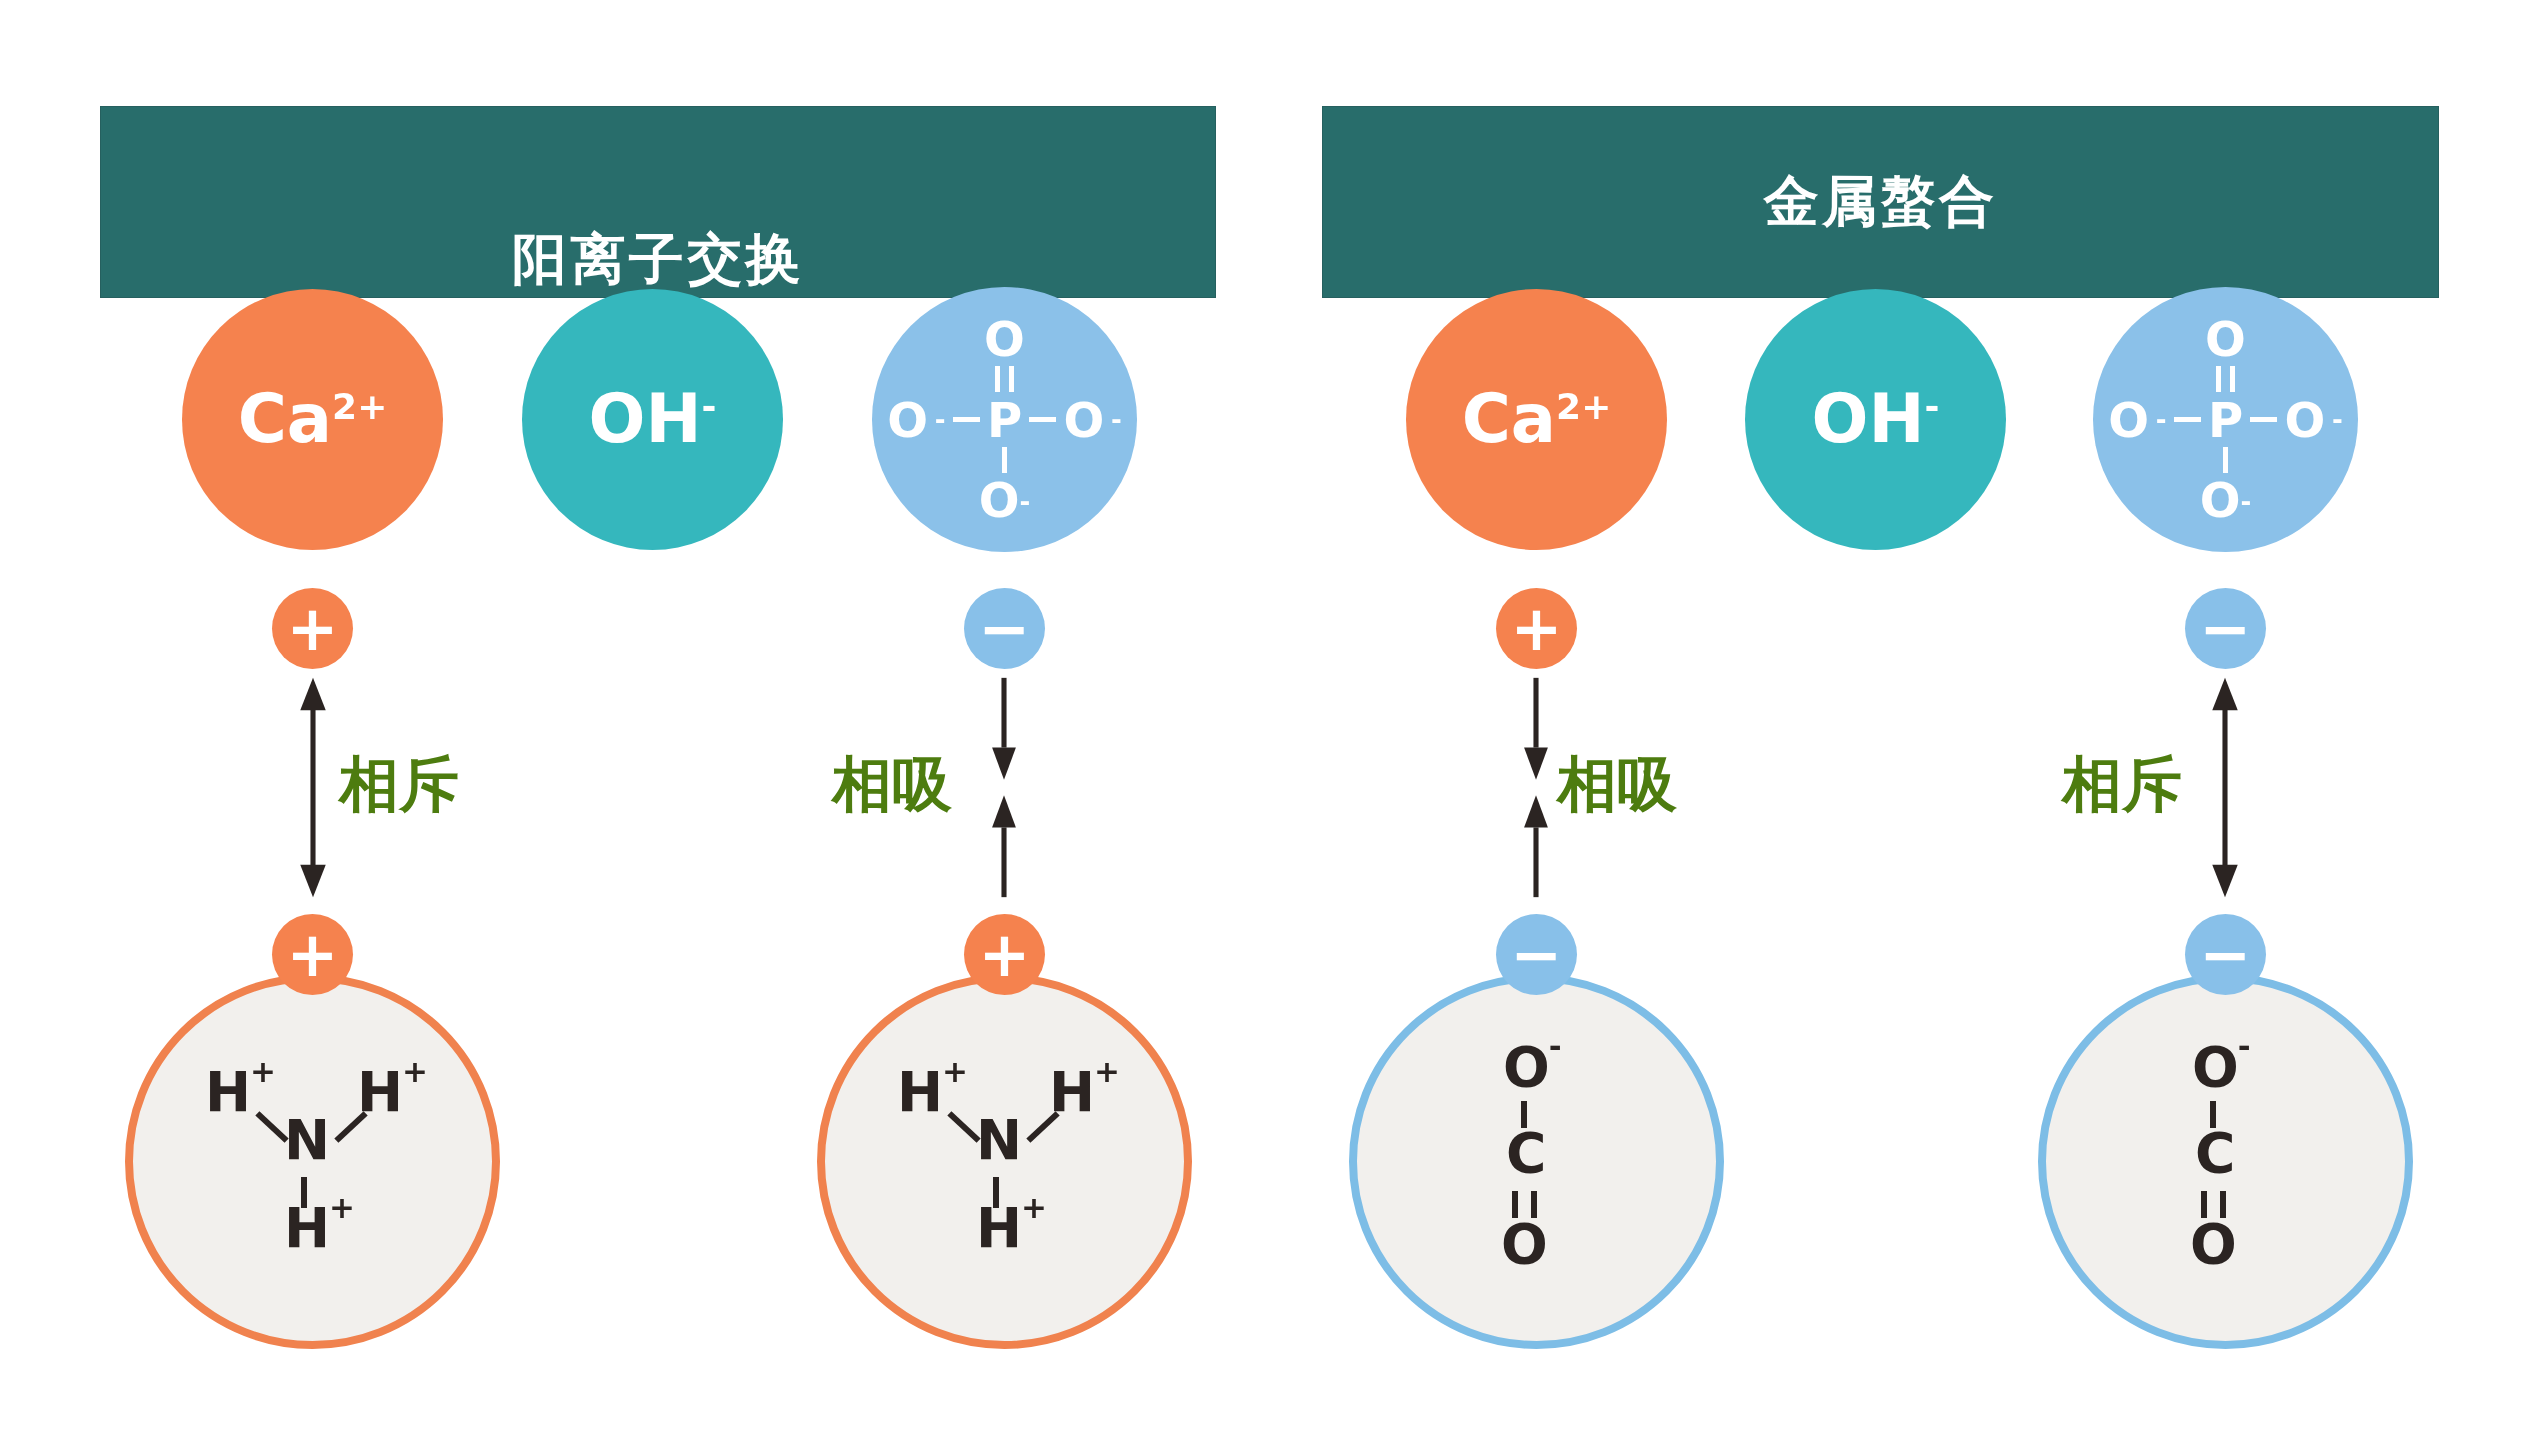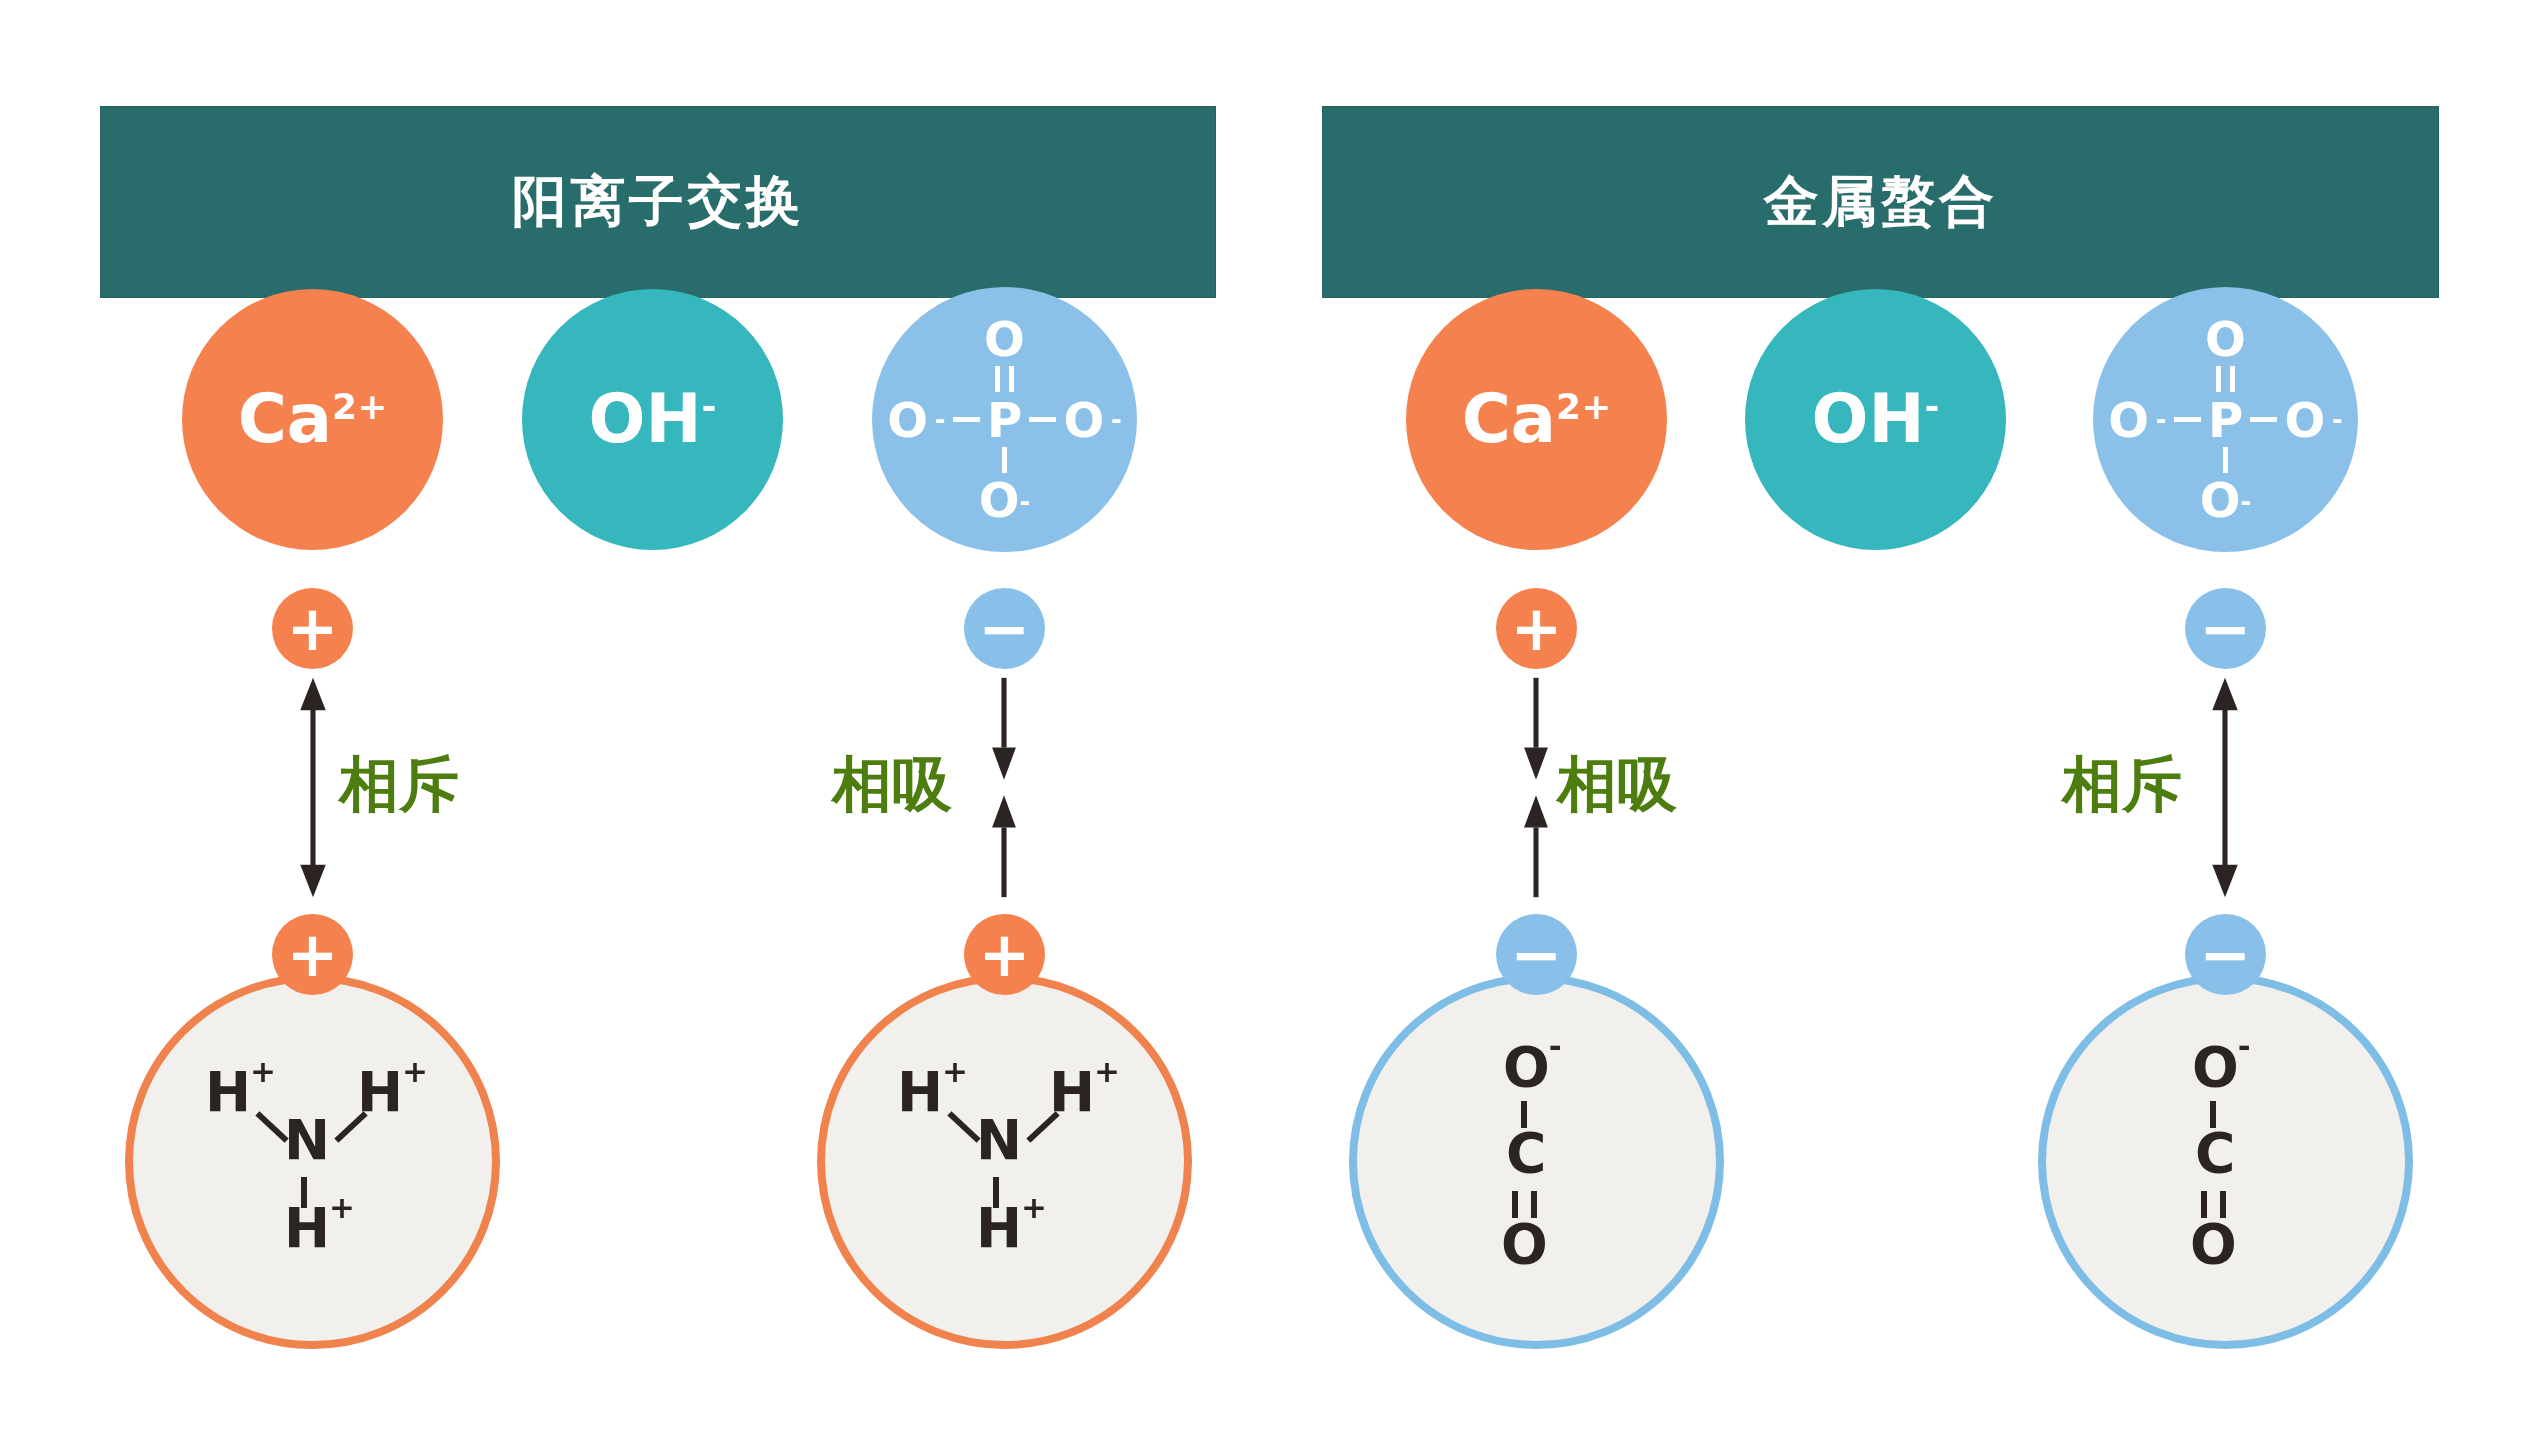--- a/index.html
+++ b/index.html
@@ -5,21 +5,21 @@
   html,body { margin:0; padding:0; background:#ffffff; }
   body { font-family:"DejaVu Sans","Liberation Sans",sans-serif; }
   #canvas { position:relative; width:2538px; height:1456px; background:#ffffff; overflow:hidden; }
 
   
   .hdr {
     position:absolute; top:106px; height:192px;
     background:#286D6B; border:1.7px solid rgba(30,60,60,.25); box-sizing:border-box;
     display:flex; align-items:center; justify-content:center;
   }
-  .hdr-left  { left:100px;  width:1116px; }
+  .hdr-left  { left:100px;  width:1116px;align-items:flex-end; }
   .hdr-right { left:1322px; width:1117px; }
   .hdr-title { color:#ffffff; font-size:55px; font-weight:bold; letter-spacing:3.4px; }
 
   
   .ion {
     position:absolute; top:289px; width:261px; height:261px; border-radius:50%;
     display:flex; align-items:center; justify-content:center; z-index:3;
   }
   .ion.orange { background:#F5824E; }
   .ion.teal   { background:#35B7BD; }

